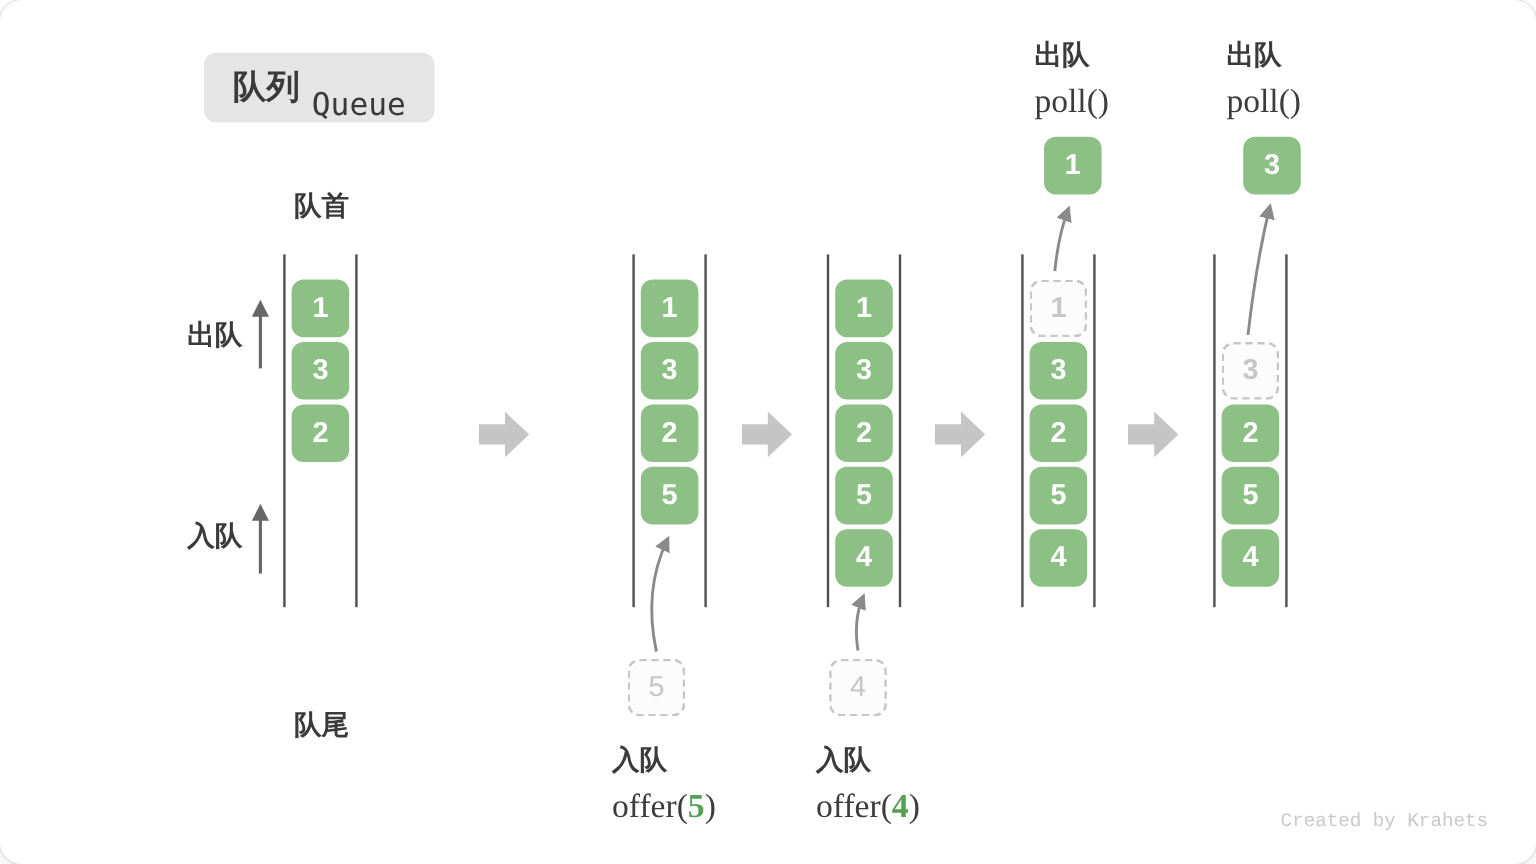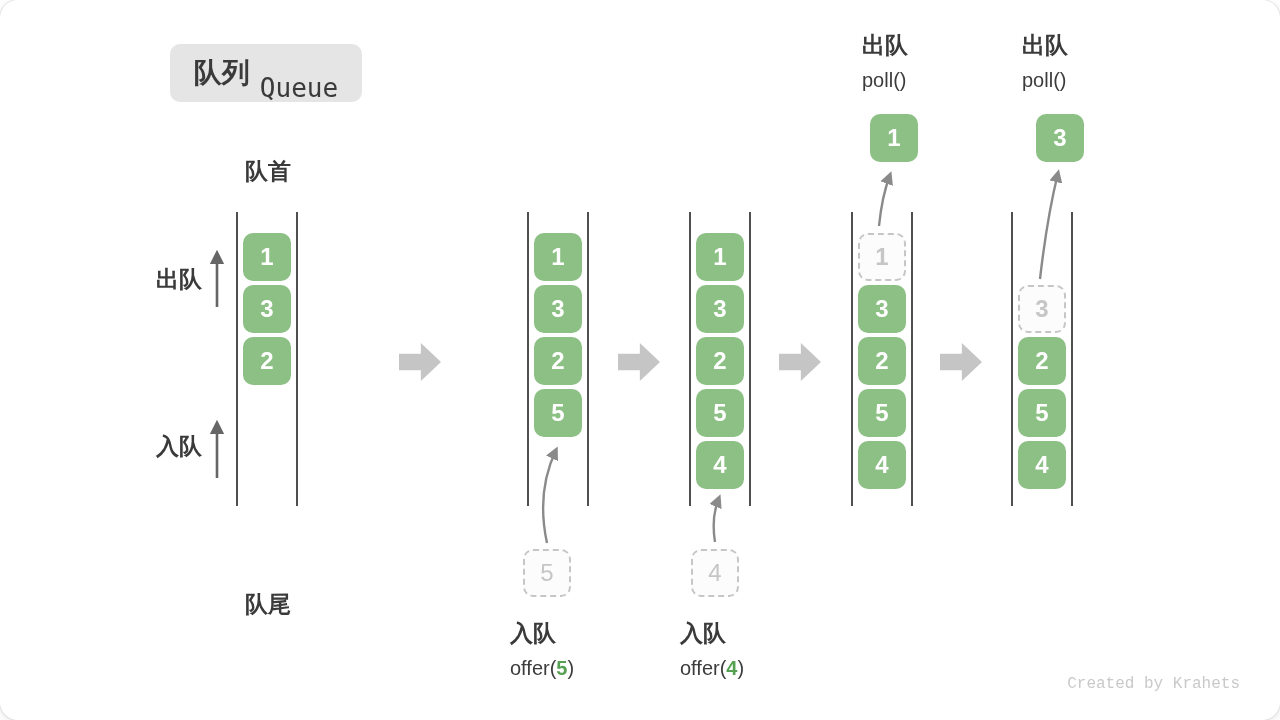--- a/index.html
+++ b/index.html
@@ -51,21 +51,21 @@
   .dbox{
     position:absolute; width:48px; height:48px; border-radius:10px; background:#fcfcfc;
     border:2px dashed #c6c6c6; color:#c6c6c6; font-size:24px;
     display:flex; align-items:center; justify-content:center; box-sizing:border-box;
   }
   .pend1{left:523px; top:549px;} .pend2{left:691px; top:549px;}
 
   
   .op{position:absolute; white-space:nowrap;}
   .op .zh{font-size:23px; font-weight:bold; color:#3a3a3a; margin-bottom:8px;}
-  .op .call{font-size:20px; color:#3c3c3c; font-family:Liberation Sans, sans-serif;}
+  .op .call{font-size:28px; color:#3c3c3c; font-family:Liberation Serif, serif;}
   .op .arg{color:#56A054; font-weight:bold;}
   .deq1{left:862px; top:30px;} .deq2{left:1022px; top:30px;}
   .enq1{left:510px; top:618px;} .enq2{left:680px; top:618px;}
 
   
   .step-arrow{
     position:absolute; top:343px; width:42px; height:38px; background:#c5c5c5;
     clip-path:polygon(0% 28%, 52% 28%, 52% 0%, 100% 50%, 52% 100%, 52% 72%, 0% 72%);
   }
   .sa1{left:399px;} .sa2{left:618px;} .sa3{left:779px;} .sa4{left:940px;}

